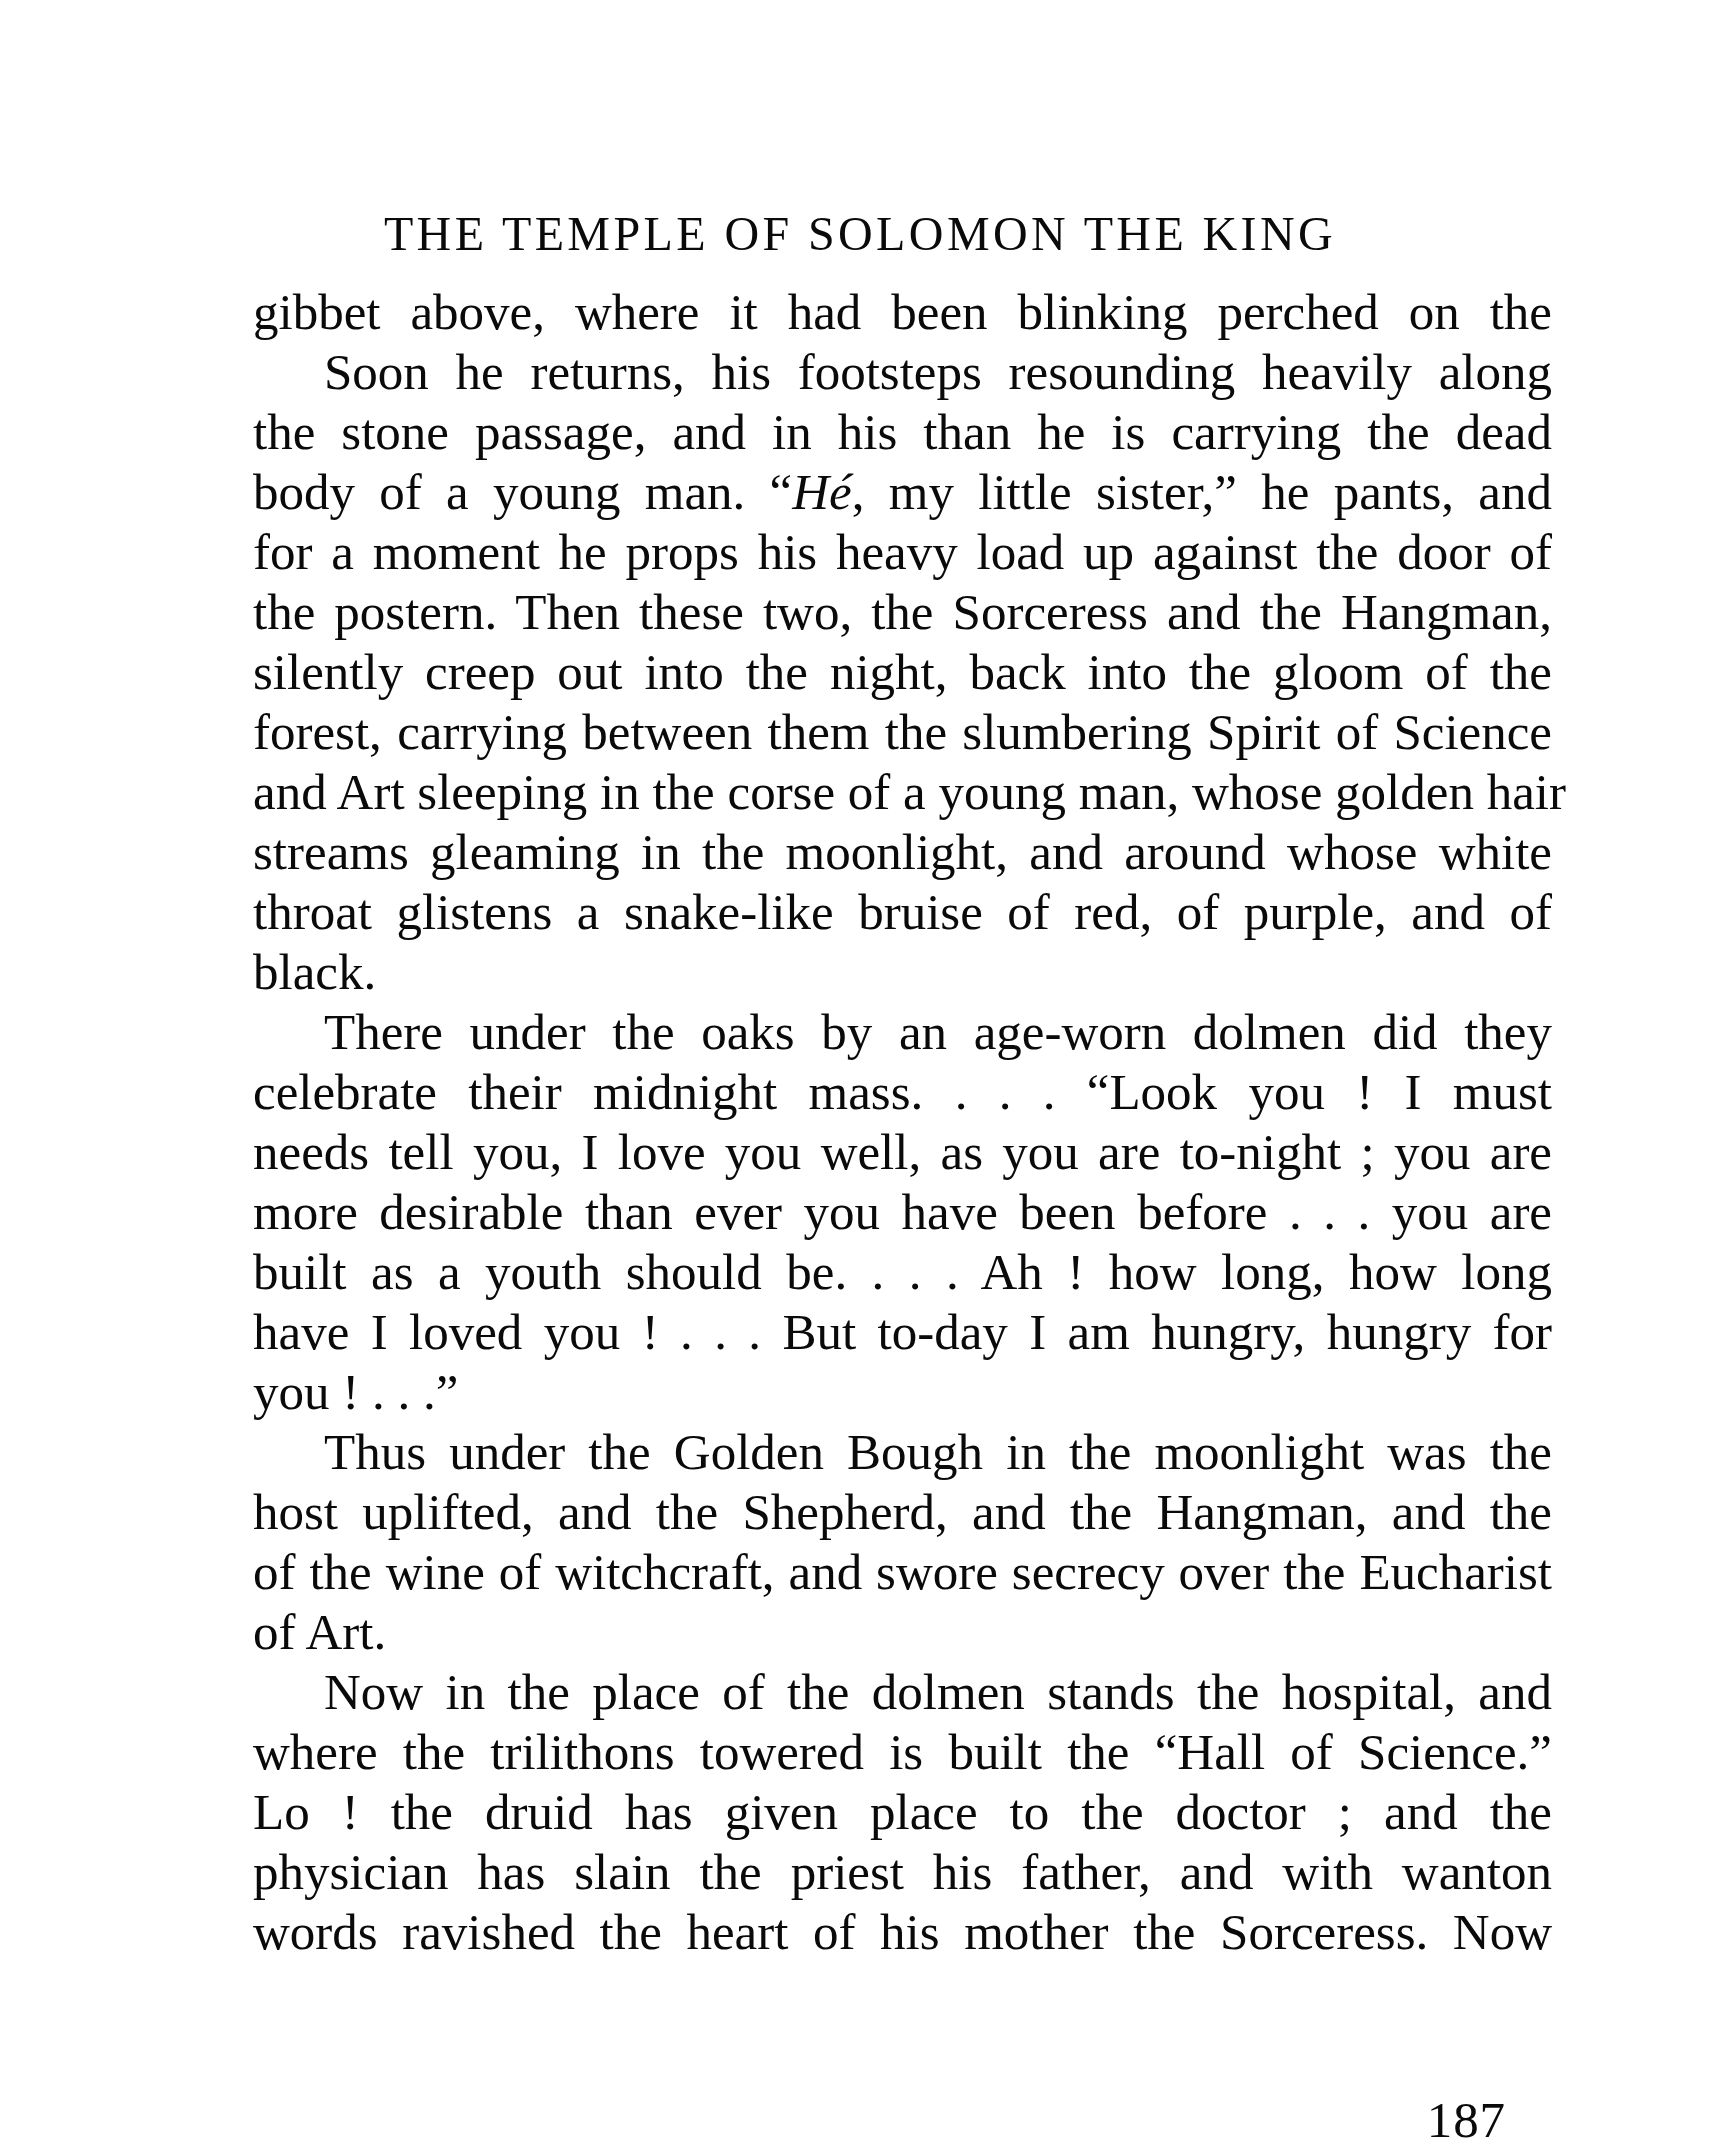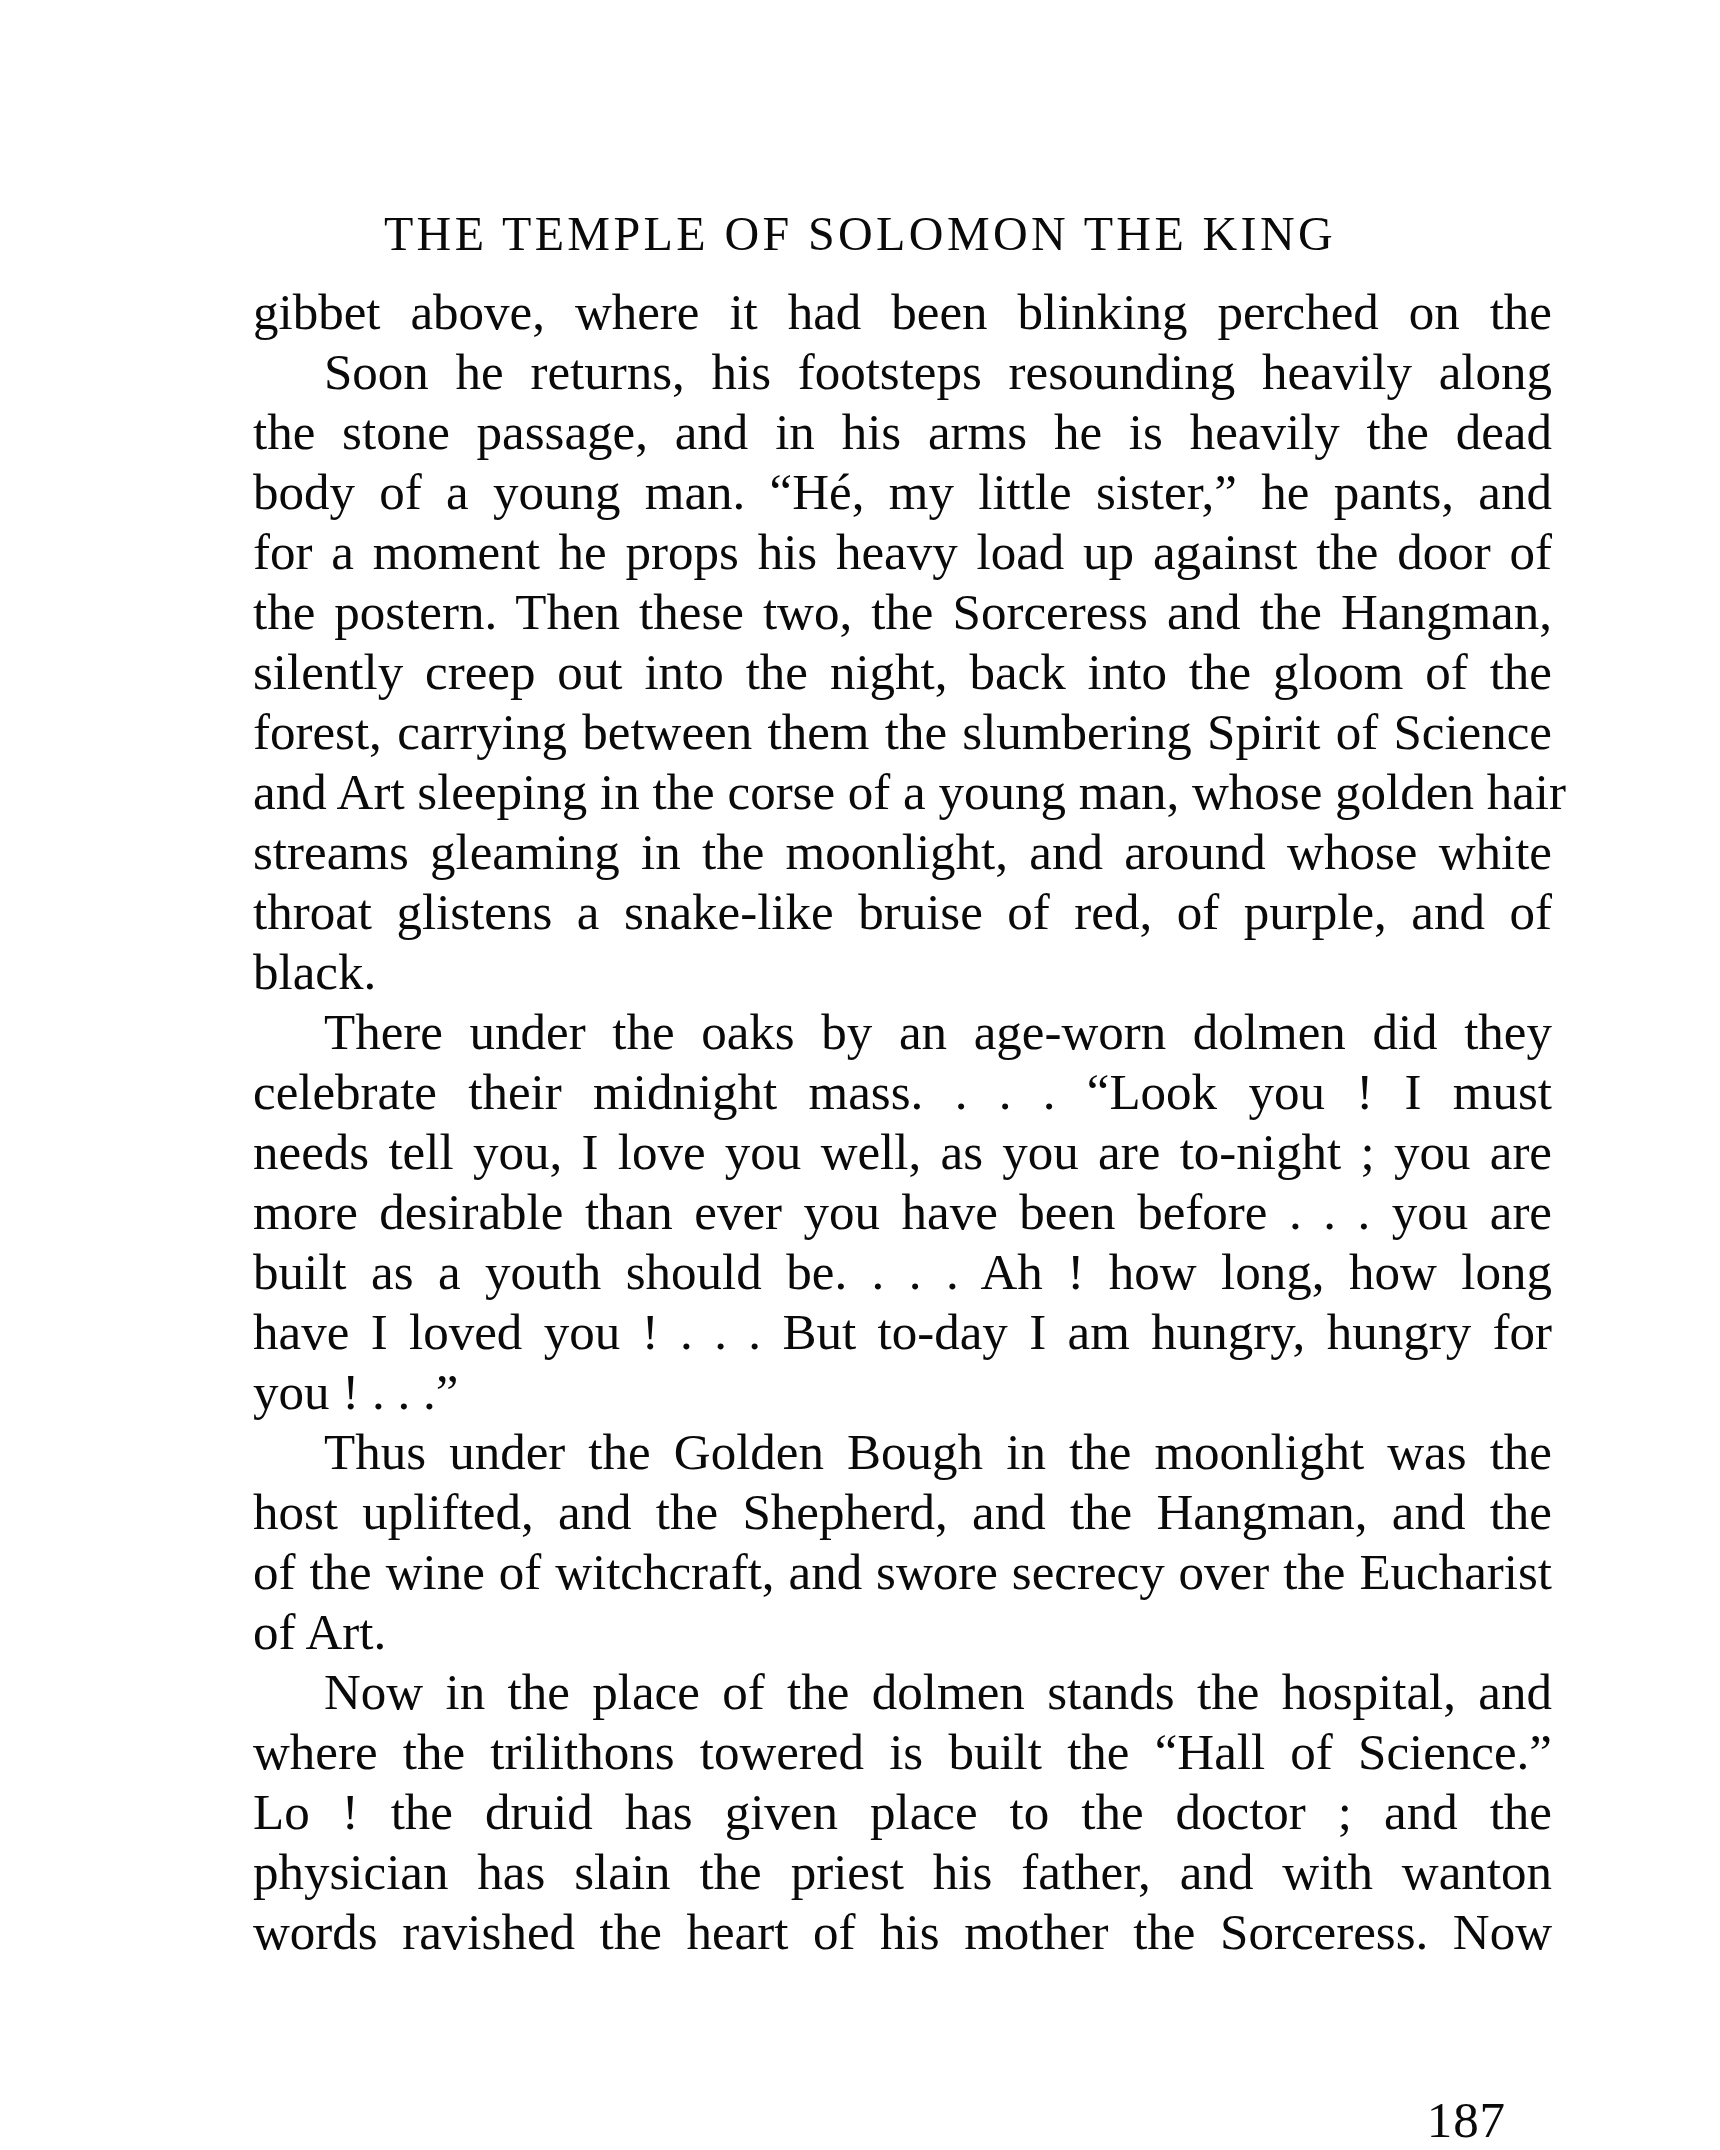--- a/index.html
+++ b/index.html
@@ -48,21 +48,21 @@
       white-space: nowrap;
       text-align: justify;
       text-align-last: justify;
     }
     .line.last {
       text-align-last: left;
     }
     .line.indent {
       padding-left: 71px;
     }
-    .italic { }
+    .italic { font-style: italic; }
     .folio {
       position: absolute;
       right: 215px;
       top: 2090px;
       font-size: 51px;
       line-height: 60px;
       letter-spacing: 0.9px;
       margin-left: 48px;
     }
   </style>
@@ -74,21 +74,21 @@
   <div class="running-head">THE TEMPLE OF SOLOMON THE KING</div>
 
   <div class="text-block">
 
     <div>
       <span class="line">gibbet above, where it had been blinking perched on the</span>
     </div>
 
     <div>
       <span class="line indent">Soon he returns, his footsteps resounding heavily along</span>
-      <span class="line">the stone passage, and in his arms he is heavily the dead</span>
+      <span class="line">the stone passage, and in his than he is carrying the dead</span>
       <span class="line"><span>body of a young man.  “</span><span class="italic">Hé</span><span>, my little sister,” he pants, and</span></span>
       <span class="line">for a moment he props his heavy load up against the door of</span>
       <span class="line">the postern.  Then these two, the Sorceress and the Hangman,</span>
       <span class="line">silently creep out into the night, back into the gloom of the</span>
       <span class="line">forest, carrying between them the slumbering Spirit of Science</span>
       <span class="line">and Art sleeping in the corse of a young man, whose golden hair</span>
       <span class="line">streams gleaming in the moonlight, and around whose white</span>
       <span class="line">throat glistens a snake-like bruise of red, of purple, and of</span>
       <span class="line last">black.</span>
     </div>

